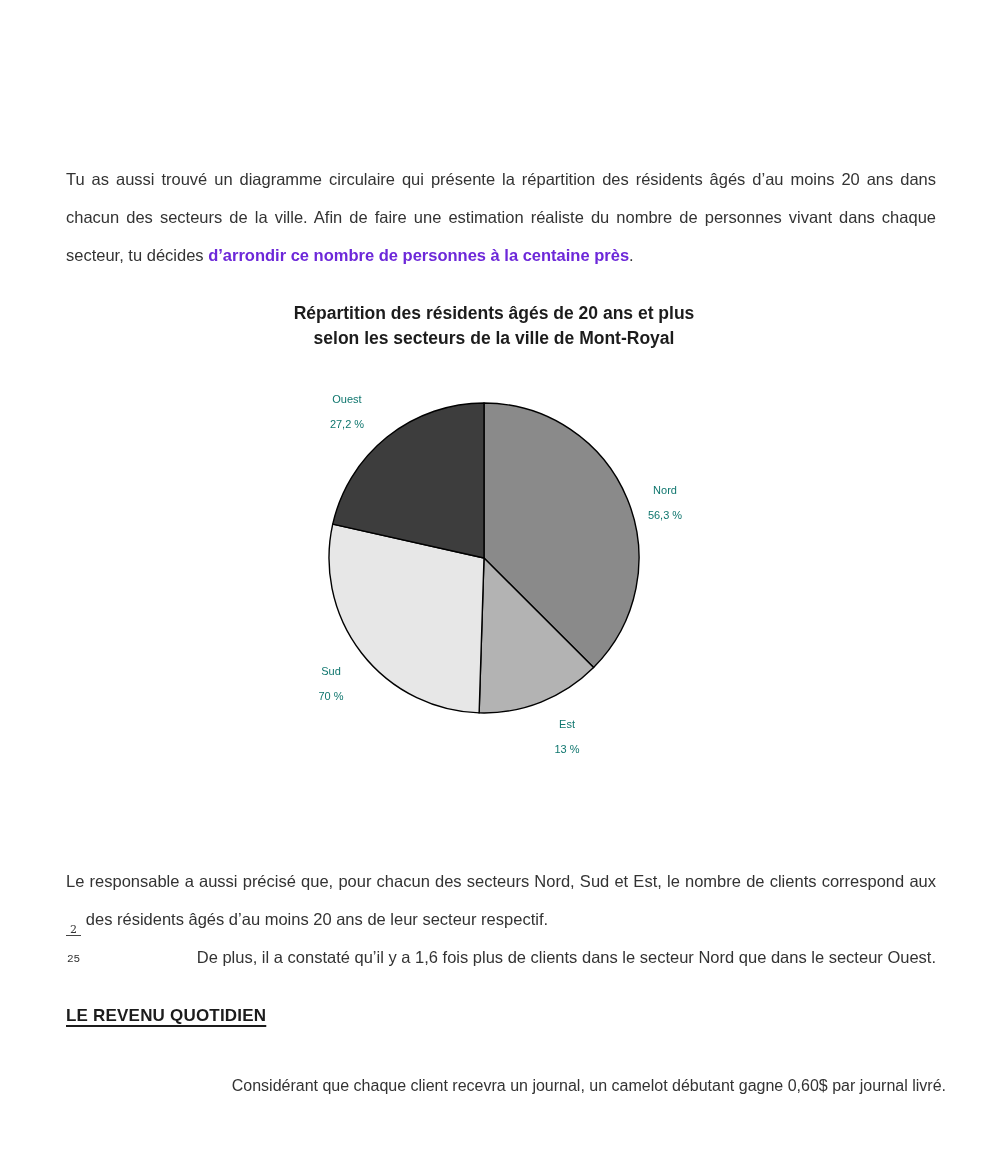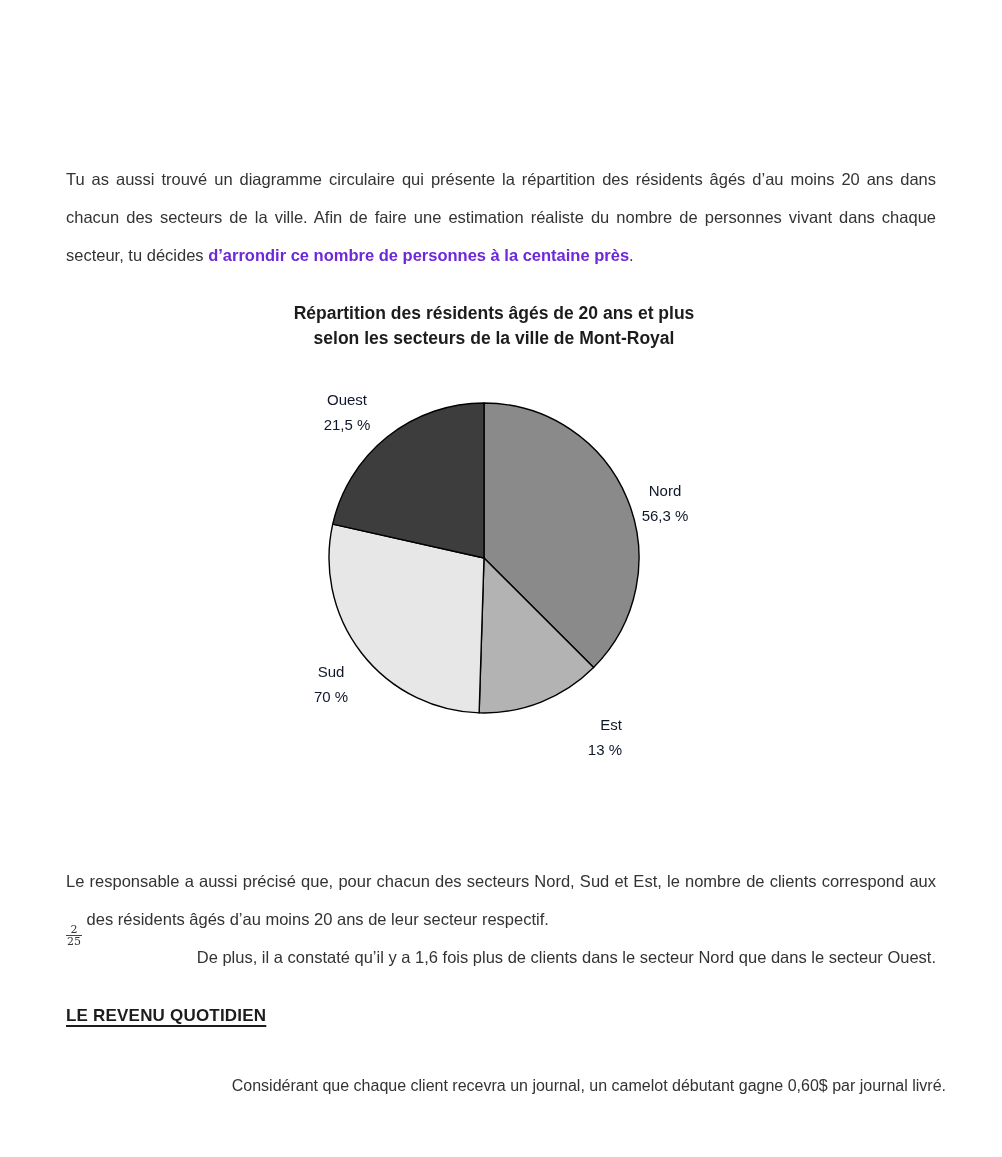--- a/index.html
+++ b/index.html
@@ -27,39 +27,39 @@
     font-weight:bold;
     font-size:17.5px;
     line-height:25px;
     color:#1c1c1c;
     margin-left:11px;
   }
   .pie-svg{position:absolute;left:327px;top:401px;}
   .slice-label{
     position:absolute;width:110px;
     text-align:center;
-    font-size:15px;
+    font-size:11px;
     line-height:25px;
-    color:#0f172a;
+    color:#0f766e;
   }
   .lbl-ouest{left:292px;top:387px;}
   .lbl-nord{left:610px;top:466px;margin-top:12px;}
   .lbl-sud{left:276px;top:659px;}
-  .lbl-est{left:512px;top:712px;text-align:right;}
+  .lbl-est{left:512px;top:712px;}
   .frac{
     display:inline-flex;
     flex-direction:column;
     align-items:center;
     vertical-align:-8px;
     font-family:"DejaVu Serif","Liberation Serif",serif;
     font-size:11px;
     line-height:1.05;
     color:#333333;
   }
-  .frac .den{border-top:1.2px solid #444;padding:0 1px;}
+  .frac .den{border-top:1.2px solid #444;padding:18px 1px;font-family:Liberation Mono, monospace;}
   .section-heading{
     position:absolute;
     left:66px;top:1006px;
     font-size:17px;
     font-weight:bold;
     color:#1c1c1c;
     text-decoration:underline;
     text-underline-offset:4px;
     text-decoration-thickness:1.5px;
     letter-spacing:0.2px;
@@ -87,21 +87,21 @@
 
   <svg class="pie-svg" width="314" height="314" viewBox="0 0 314 314">
       <path d="M 157 157 L 157.00 2.00 A 155 155 0 0 1 266.60 266.60 Z" fill="#8a8a8a" stroke="#000000" stroke-width="1.4" stroke-linejoin="round"></path>
       <path d="M 157 157 L 266.60 266.60 A 155 155 0 0 1 152.13 311.92 Z" fill="#b3b3b3" stroke="#000000" stroke-width="1.4" stroke-linejoin="round"></path>
       <path d="M 157 157 L 152.13 311.92 A 155 155 0 0 1 5.73 123.19 Z" fill="#e7e7e7" stroke="#000000" stroke-width="1.4" stroke-linejoin="round"></path>
       <path d="M 157 157 L 5.73 123.19 A 155 155 0 0 1 157.00 2.00 Z" fill="#3d3d3d" stroke="#000000" stroke-width="1.4" stroke-linejoin="round"></path>
     </svg>
 
   <div class="slice-label lbl-ouest">
     <div>Ouest</div>
-    <div>21,5 %</div>
+    <div>27,2 %</div>
   </div>
   <div class="slice-label lbl-nord">
     <div>Nord</div>
     <div>56,3 %</div>
   </div>
   <div class="slice-label lbl-sud">
     <div>Sud</div>
     <div>70 %</div>
   </div>
   <div class="slice-label lbl-est">

